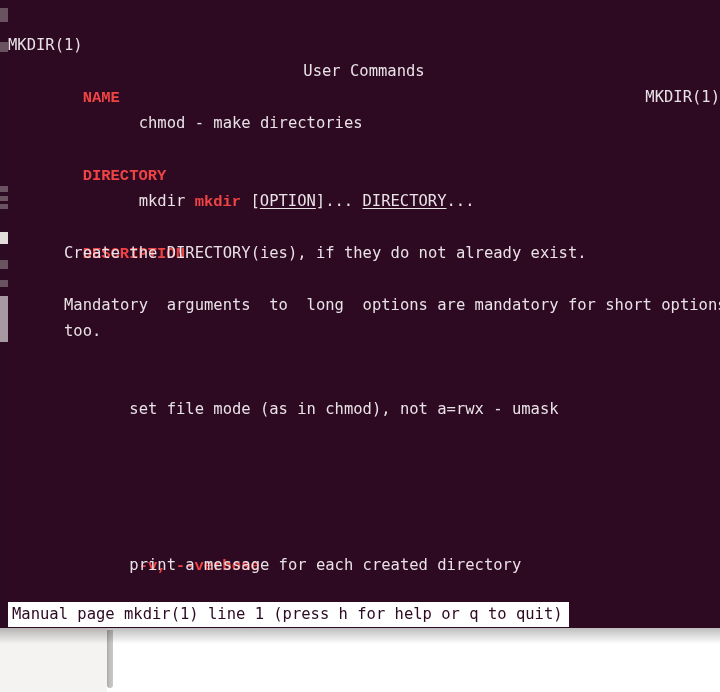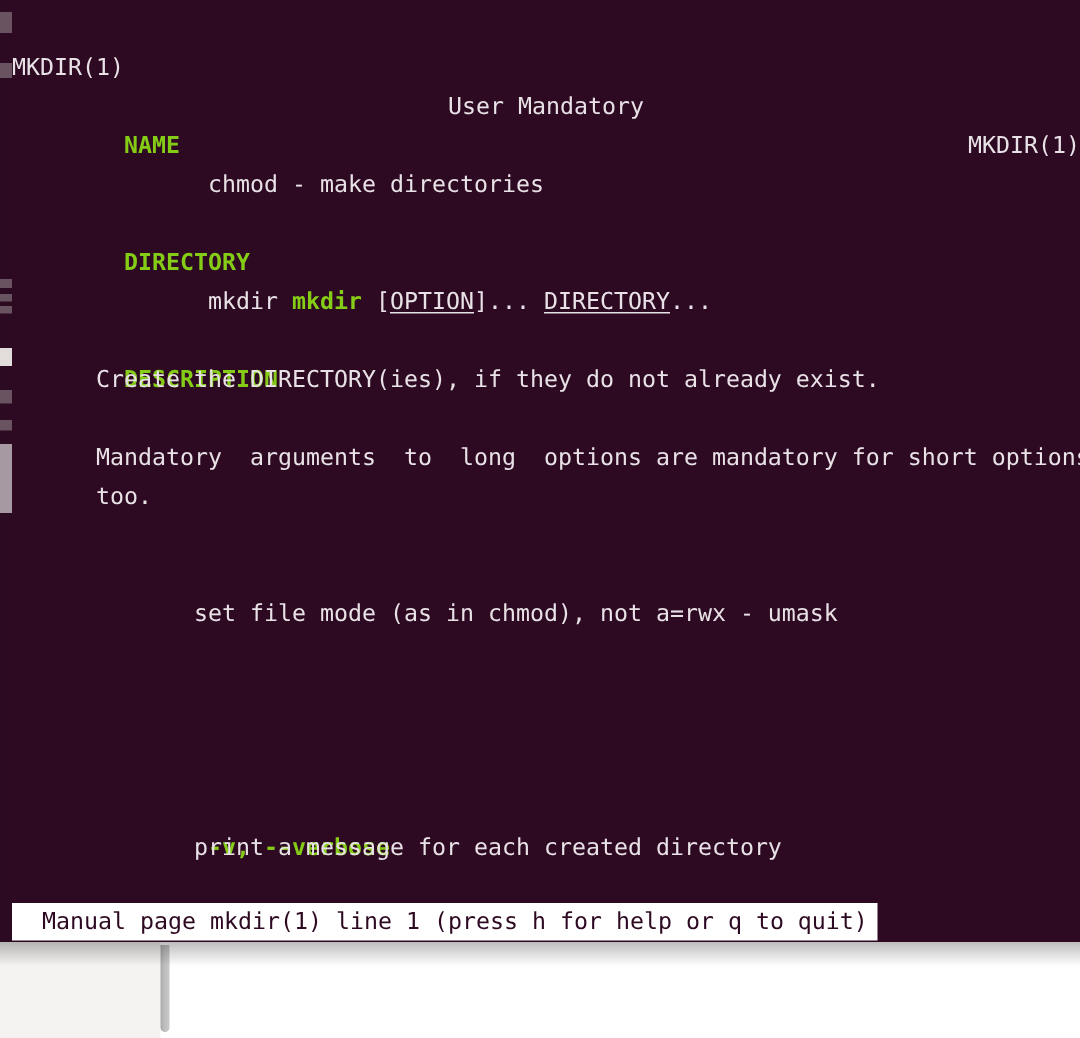--- a/index.html
+++ b/index.html
@@ -89,21 +89,21 @@
     position: absolute;
     left: 0;
     height: 26px;
     line-height: 26px;
     font-size: 15.5px;
     letter-spacing: 0px;
     color: #e8e2e6;
     white-space: pre;
   }
 
-  .bold   { font-weight: bold; color: #84cc16; }
+  .bold   { font-weight: bold; color: #ef4444; font-family: Liberation Mono, monospace; }
   .uline  { text-decoration: underline; text-underline-offset: 2px; }
 
   
   #header-line {
     position: absolute;
     left: 0; top: 6px;
     width: 712px;
     height: 26px;
     line-height: 26px;
     font-size: 15.5px;
@@ -117,21 +117,21 @@
   
   #status-bar {
     position: absolute;
     left: 8px;
     top: 602px;
     height: 25px;
     background: #ffffff;
     color: #2d0922;
     font-size: 15.5px;
     line-height: 25px;
-    padding: 0 6px 0 20px;
+    padding: 0 6px 0 4px;
     white-space: pre;
     font-family: "DejaVu Sans Mono", "Liberation Mono", monospace;
   }
 </style>
 </head>
 <body>
 
 <div id="screen">
 
   <div id="bg-window">
@@ -151,21 +151,21 @@
       <div class="sliver" style="top:232px;height:12px;background:#f6f3f0;opacity:0.9;"></div>
       <div class="sliver" style="top:260px;height:9px;"></div>
       <div class="sliver" style="top:280px;height:7px;"></div>
       <div class="sliver" style="top:296px;height:46px;background:#cfc9cc;opacity:0.75;"></div>
     </div>
 
     <div id="terminal-inner">
 
       <div id="header-line">
         <span class="hdr-left">MKDIR(1)</span>
-        <span class="hdr-mid">User Mandatory</span>
+        <span class="hdr-mid">User Commands</span>
         <span class="hdr-right">MKDIR(1)</span>
       </div>
 
       <div class="tline" style="top:58px;">
         <span class="bold">NAME</span>
       </div>
       <div class="tline" style="top:84px;">
         <span>      chmod - make directories</span>
       </div>
 

